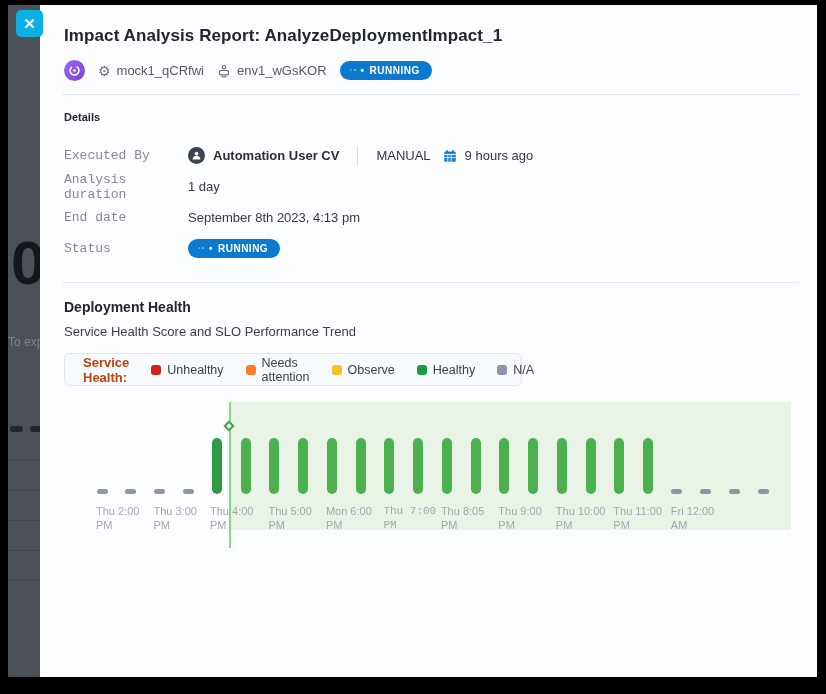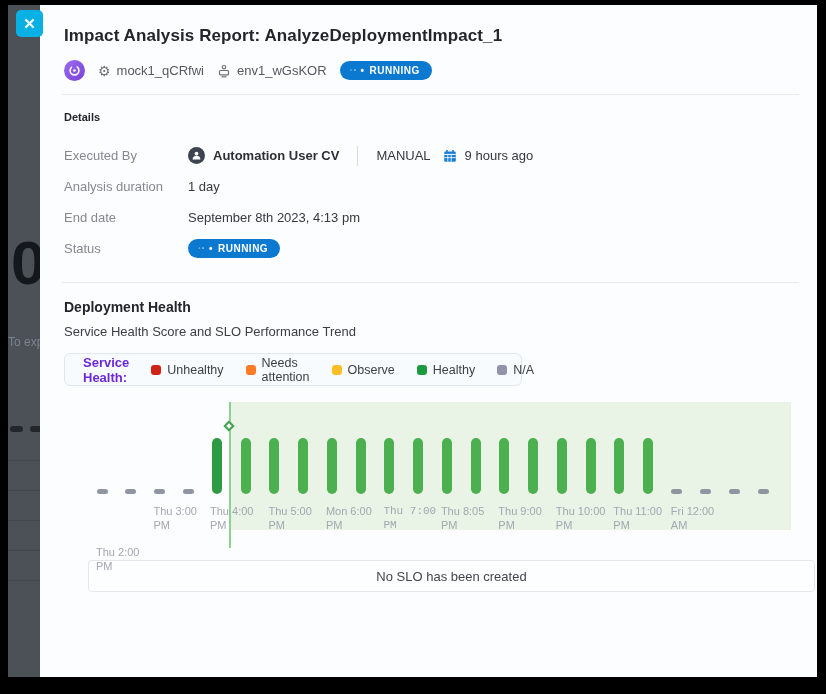--- a/index.html
+++ b/index.html
@@ -39,36 +39,36 @@
            color:#fff; font-size:10px; font-weight:700; letter-spacing:.5px;
            padding:4px 12px 4px 10px; border-radius:11px; }
   .badge .d1 { opacity:.35; } .badge .d2 { opacity:.6; } .badge .d3 { opacity:1; }
 
   .divider { border-top:1px solid #e7e9ec; margin:0 18px 0 22px; }
 
   .details-section { padding:16px 24px 18px 24px; }
   .section-h { font-size:11px; font-weight:700; color:#22262b; }
   .detail-rows { margin-top:17px; }
   .detail-row { display:flex; align-items:center; height:31px; }
-  .detail-label { width:124px; flex:none; font-size:13px; color:#85888f; }
+  .detail-label { width:124px; flex:none; font-size:13px; color:#85888f;font-family:Liberation Mono, monospace; }
   .detail-value { font-size:13px; color:#34383f; }
   .exec-value { display:flex; align-items:center; gap:8px; }
   .exec-name { font-weight:700; color:#2b2f35; font-size:13px; }
   .vsep { width:1px; height:20px; background:#d8dbe0; margin:0 10px; }
   .person-badge { width:17px; height:17px; border-radius:50%; background:#3b4450;
                   display:flex; align-items:center; justify-content:center; }
 
   .health-section { padding:16px 24px 0 24px; }
   .health-h { font-size:14px; font-weight:700; color:#22262b; }
   .health-sub { font-size:13px; color:#3c4046; margin-top:9px; }
 
   .legend-card { margin-top:14px; width:458px; height:33px; background:#f7fbfe;
                  border:1px solid #dfe8f0; border-radius:6px; display:flex;
                  align-items:center; padding:0 18px; gap:22px; }
-  .legend-title { font-size:13px; font-weight:700; color:#6d28d9; }
+  .legend-title { font-size:13px; font-weight:700; color:#c2410c; }
   .legend-item { display:flex; align-items:center; gap:6px; font-size:12.5px; color:#3c4046; }
   .swatch { width:10px; height:10px; border-radius:3px; flex:none; }
 
   .chart { position:relative; margin-top:10px; width:727px; height:152px; }
   .chart-region { position:absolute; top:6px; height:128px; background:#e9f4e6; }
   .chart-line { position:absolute; top:6px; width:2px; height:146px; background:#8ed292; }
   .chart-diamond { position:absolute; width:8px; height:8px; background:#fff;
                    border:2px solid #3fa34d; transform:rotate(45deg); }
   .bar { position:absolute; top:42px; width:10px; height:56px; border-radius:5px; }
   .dot { position:absolute; top:93px; width:11px; height:5px; border-radius:2.5px;
@@ -226,33 +226,30 @@
             <div class="bar" style="left: 435.36px; background: rgb(76, 175, 80);"></div>
             <div class="bar" style="left: 464.1px; background: rgb(76, 175, 80);"></div>
             <div class="bar" style="left: 492.84px; background: rgb(76, 175, 80);"></div>
             <div class="bar" style="left: 521.58px; background: rgb(76, 175, 80);"></div>
             <div class="bar" style="left: 550.32px; background: rgb(76, 175, 80);"></div>
             <div class="bar" style="left: 579.06px; background: rgb(76, 175, 80);"></div>
             <div class="dot" style="left: 607.3px; background: rgb(143, 150, 162);"></div>
             <div class="dot" style="left: 636.04px; background: rgb(143, 150, 162);"></div>
             <div class="dot" style="left: 664.78px; background: rgb(143, 150, 162);"></div>
             <div class="dot" style="left: 693.52px; background: rgb(143, 150, 162);"></div>
-            <div class="xlabel" style="left: 32px; margin-top: 41px;">Thu 2:00 PM</div>
+            <div class="xlabel" style="left: 32px;">Thu 2:00 PM</div>
             <div class="xlabel" style="left: 89.48px;">Thu 3:00 PM</div>
             <div class="xlabel" style="left: 146px;">Thu 4:00 PM</div>
             <div class="xlabel" style="left: 204.44px;">Thu 5:00 PM</div>
             <div class="xlabel" style="left: 261.92px;">Mon 6:00 PM</div>
             <div class="xlabel" style="left: 319.4px; font-family: Liberation Mono, monospace;">Thu 7:00 PM</div>
             <div class="xlabel" style="left: 376.88px;">Thu 8:05 PM</div>
             <div class="xlabel" style="left: 434.36px;">Thu 9:00 PM</div>
             <div class="xlabel" style="left: 491.84px;">Thu 10:00 PM</div>
             <div class="xlabel" style="left: 549.32px;">Thu 11:00 PM</div>
             <div class="xlabel" style="left: 606.8px;">Fri 12:00 AM</div>
           </div>
 
-        <div class="slo-box">
-          <span>No SLO has been created</span>
-        </div>
       </div>
 
     </div>
   </div>
 </div>
 
 </body></html>

